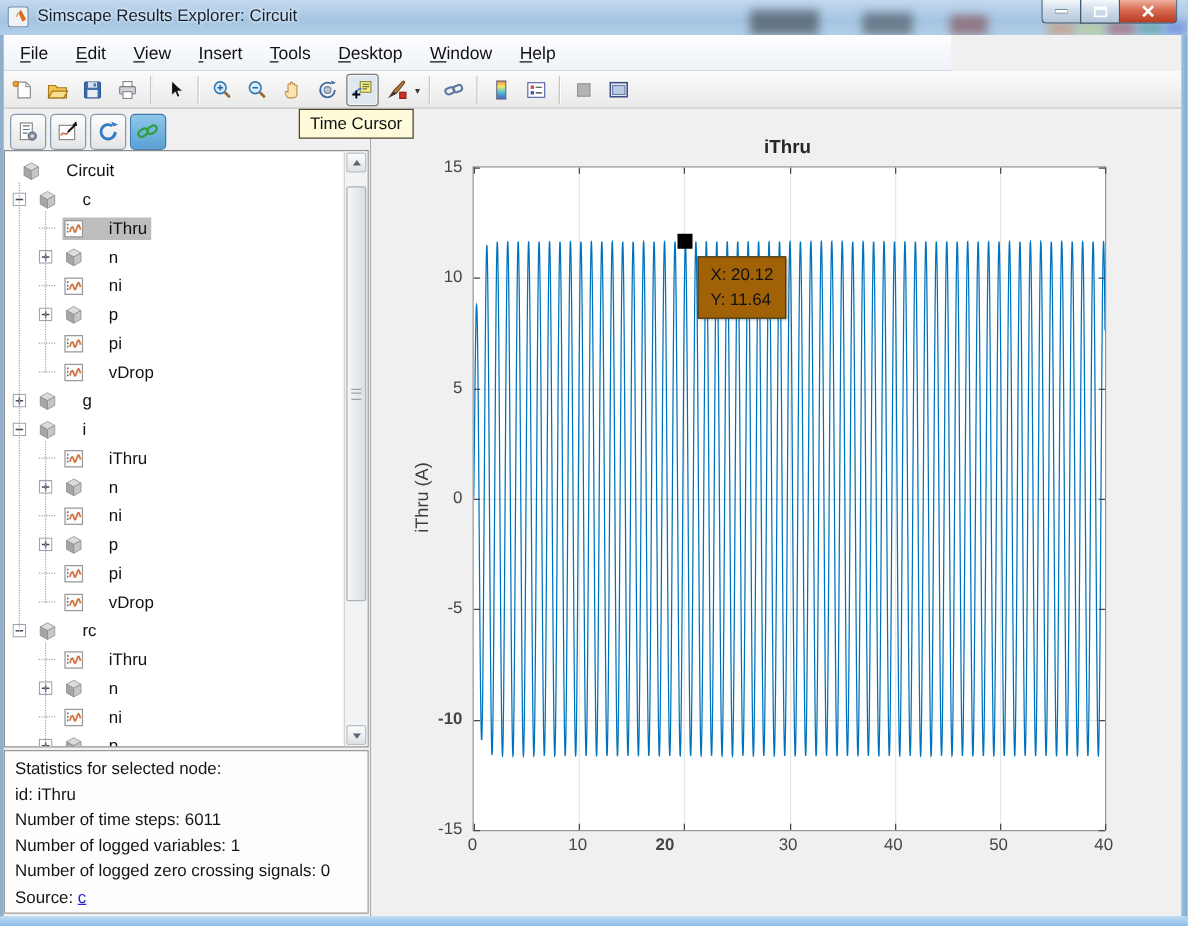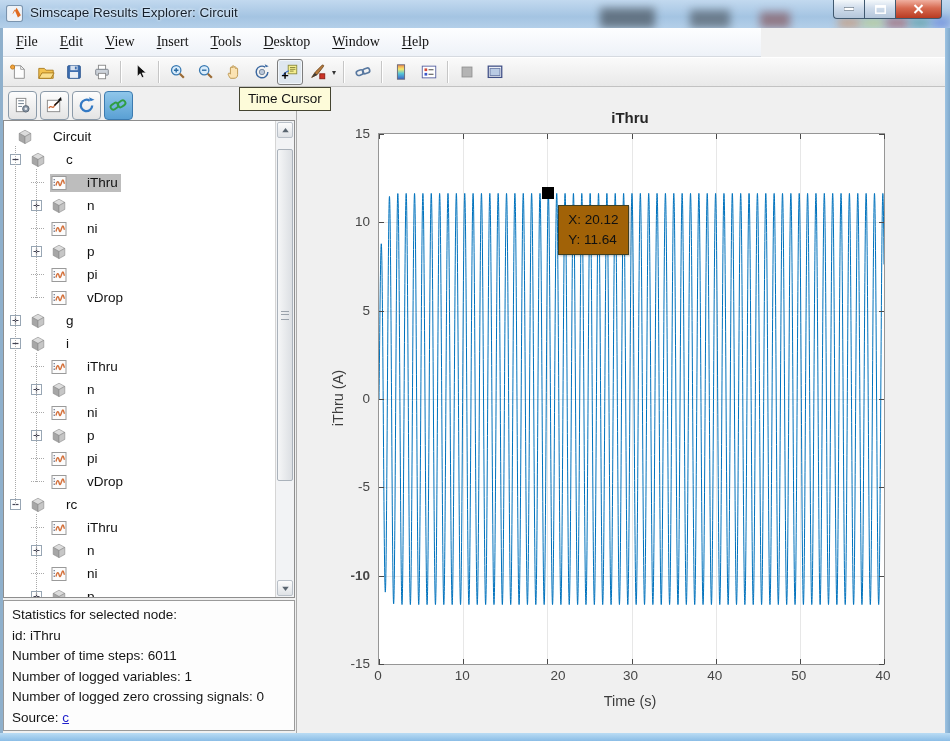--- a/index.html
+++ b/index.html
@@ -18,21 +18,21 @@
   .wbtn{height:19px;border:1px solid #40596f;border-top:none;display:flex;align-items:center;
     justify-content:center;box-sizing:border-box;cursor:default;}
   .wbtn.min,.wbtn.max{width:31px;background:linear-gradient(#f4f8fb,#cfdceb 45%,#b4c6da);}
   .wbtn.min{border-radius:0 0 0 4px;border-right:none;}
   .wbtn.max{border-right:none;}
   .wbtn.close{width:47px;background:linear-gradient(#f0b0a0,#d76a50 45%,#b83b22);border-radius:0 0 4px 0;}
   .wbtn svg{display:block;}
   
   #menubar{position:absolute;left:1px;top:28px;width:760px;height:29px;
     background:linear-gradient(#fdfeff,#eef2f8);border-bottom:1px solid #d6dae0;
-    display:flex;align-items:center;padding-left:4px;box-sizing:border-box;font-family:Liberation Serif, serif;}
+    display:flex;align-items:center;padding-left:4px;box-sizing:border-box;}
   .menu-item{font-size:14px;color:#111;padding:4px 11px;cursor:default;}
   .menu-item u{text-underline-offset:2px;}
   
   #figtoolbar{position:absolute;left:1px;top:57px;width:948px;height:30px;
     background:linear-gradient(#fafafa,#e9e9e9);border-top:1px solid #fff;
     border-bottom:1px solid #c2c2c2;display:flex;align-items:center;padding-left:3px;box-sizing:border-box;}
   .tb-btn{width:24px;height:24px;margin:0 1px;border:1px solid transparent;border-radius:3px;
     display:flex;align-items:center;justify-content:center;cursor:default;}
   .tb-btn .ic svg{width:18px;height:18px;display:block;}
   .tb-btn.pressed{border:1px solid #7d7d7d;background:#dfe7ef;box-shadow:inset 0 0 0 1px #f2f6fa;}
@@ -756,25 +756,24 @@
         <div class="tick" style="left: 500px; top: 265px; width: 5px; height: 1px;"></div>
         <div class="gh" style="top: 176.667px;"></div>
         <div class="tick" style="left: 0px; top: 176.667px; width: 5px; height: 1px;"></div>
         <div class="tick" style="left: 500px; top: 176.667px; width: 5px; height: 1px;"></div>
         <div class="gh" style="top: 88.3333px;"></div>
         <div class="tick" style="left: 0px; top: 88.3333px; width: 5px; height: 1px;"></div>
         <div class="tick" style="left: 500px; top: 88.3333px; width: 5px; height: 1px;"></div>
         <div class="tick" style="left: 0px; top: 0px; width: 5px; height: 1px;"></div>
         <div class="tick" style="left: 500px; top: 0px; width: 5px; height: 1px;"></div>
       </div>
-    <div id="xlabel">Time (s)</div>
     <div id="ylabel">iThru (A)</div>
   <div class="xtick-label" style="left: 81px;">0</div>
       <div class="xtick-label" style="left: 165.167px;">10</div>
-      <div class="xtick-label" style="left: 261px;">20</div>
+      <div class="xtick-label" style="left: 235px; font-weight: bold;">20</div>
       <div class="xtick-label" style="left: 333.5px;">30</div>
       <div class="xtick-label" style="left: 417.667px;">40</div>
       <div class="xtick-label" style="left: 501.833px;">50</div>
       <div class="xtick-label" style="left: 586px;">40</div>
       <div class="ytick-label" style="top: 576px;">-15</div>
       <div class="ytick-label" style="top: 487.667px; font-weight: bold;">-10</div>
       <div class="ytick-label" style="top: 399.333px;">-5</div>
       <div class="ytick-label" style="top: 311px;">0</div>
       <div class="ytick-label" style="top: 222.667px;">5</div>
       <div class="ytick-label" style="top: 134.333px;">10</div>

